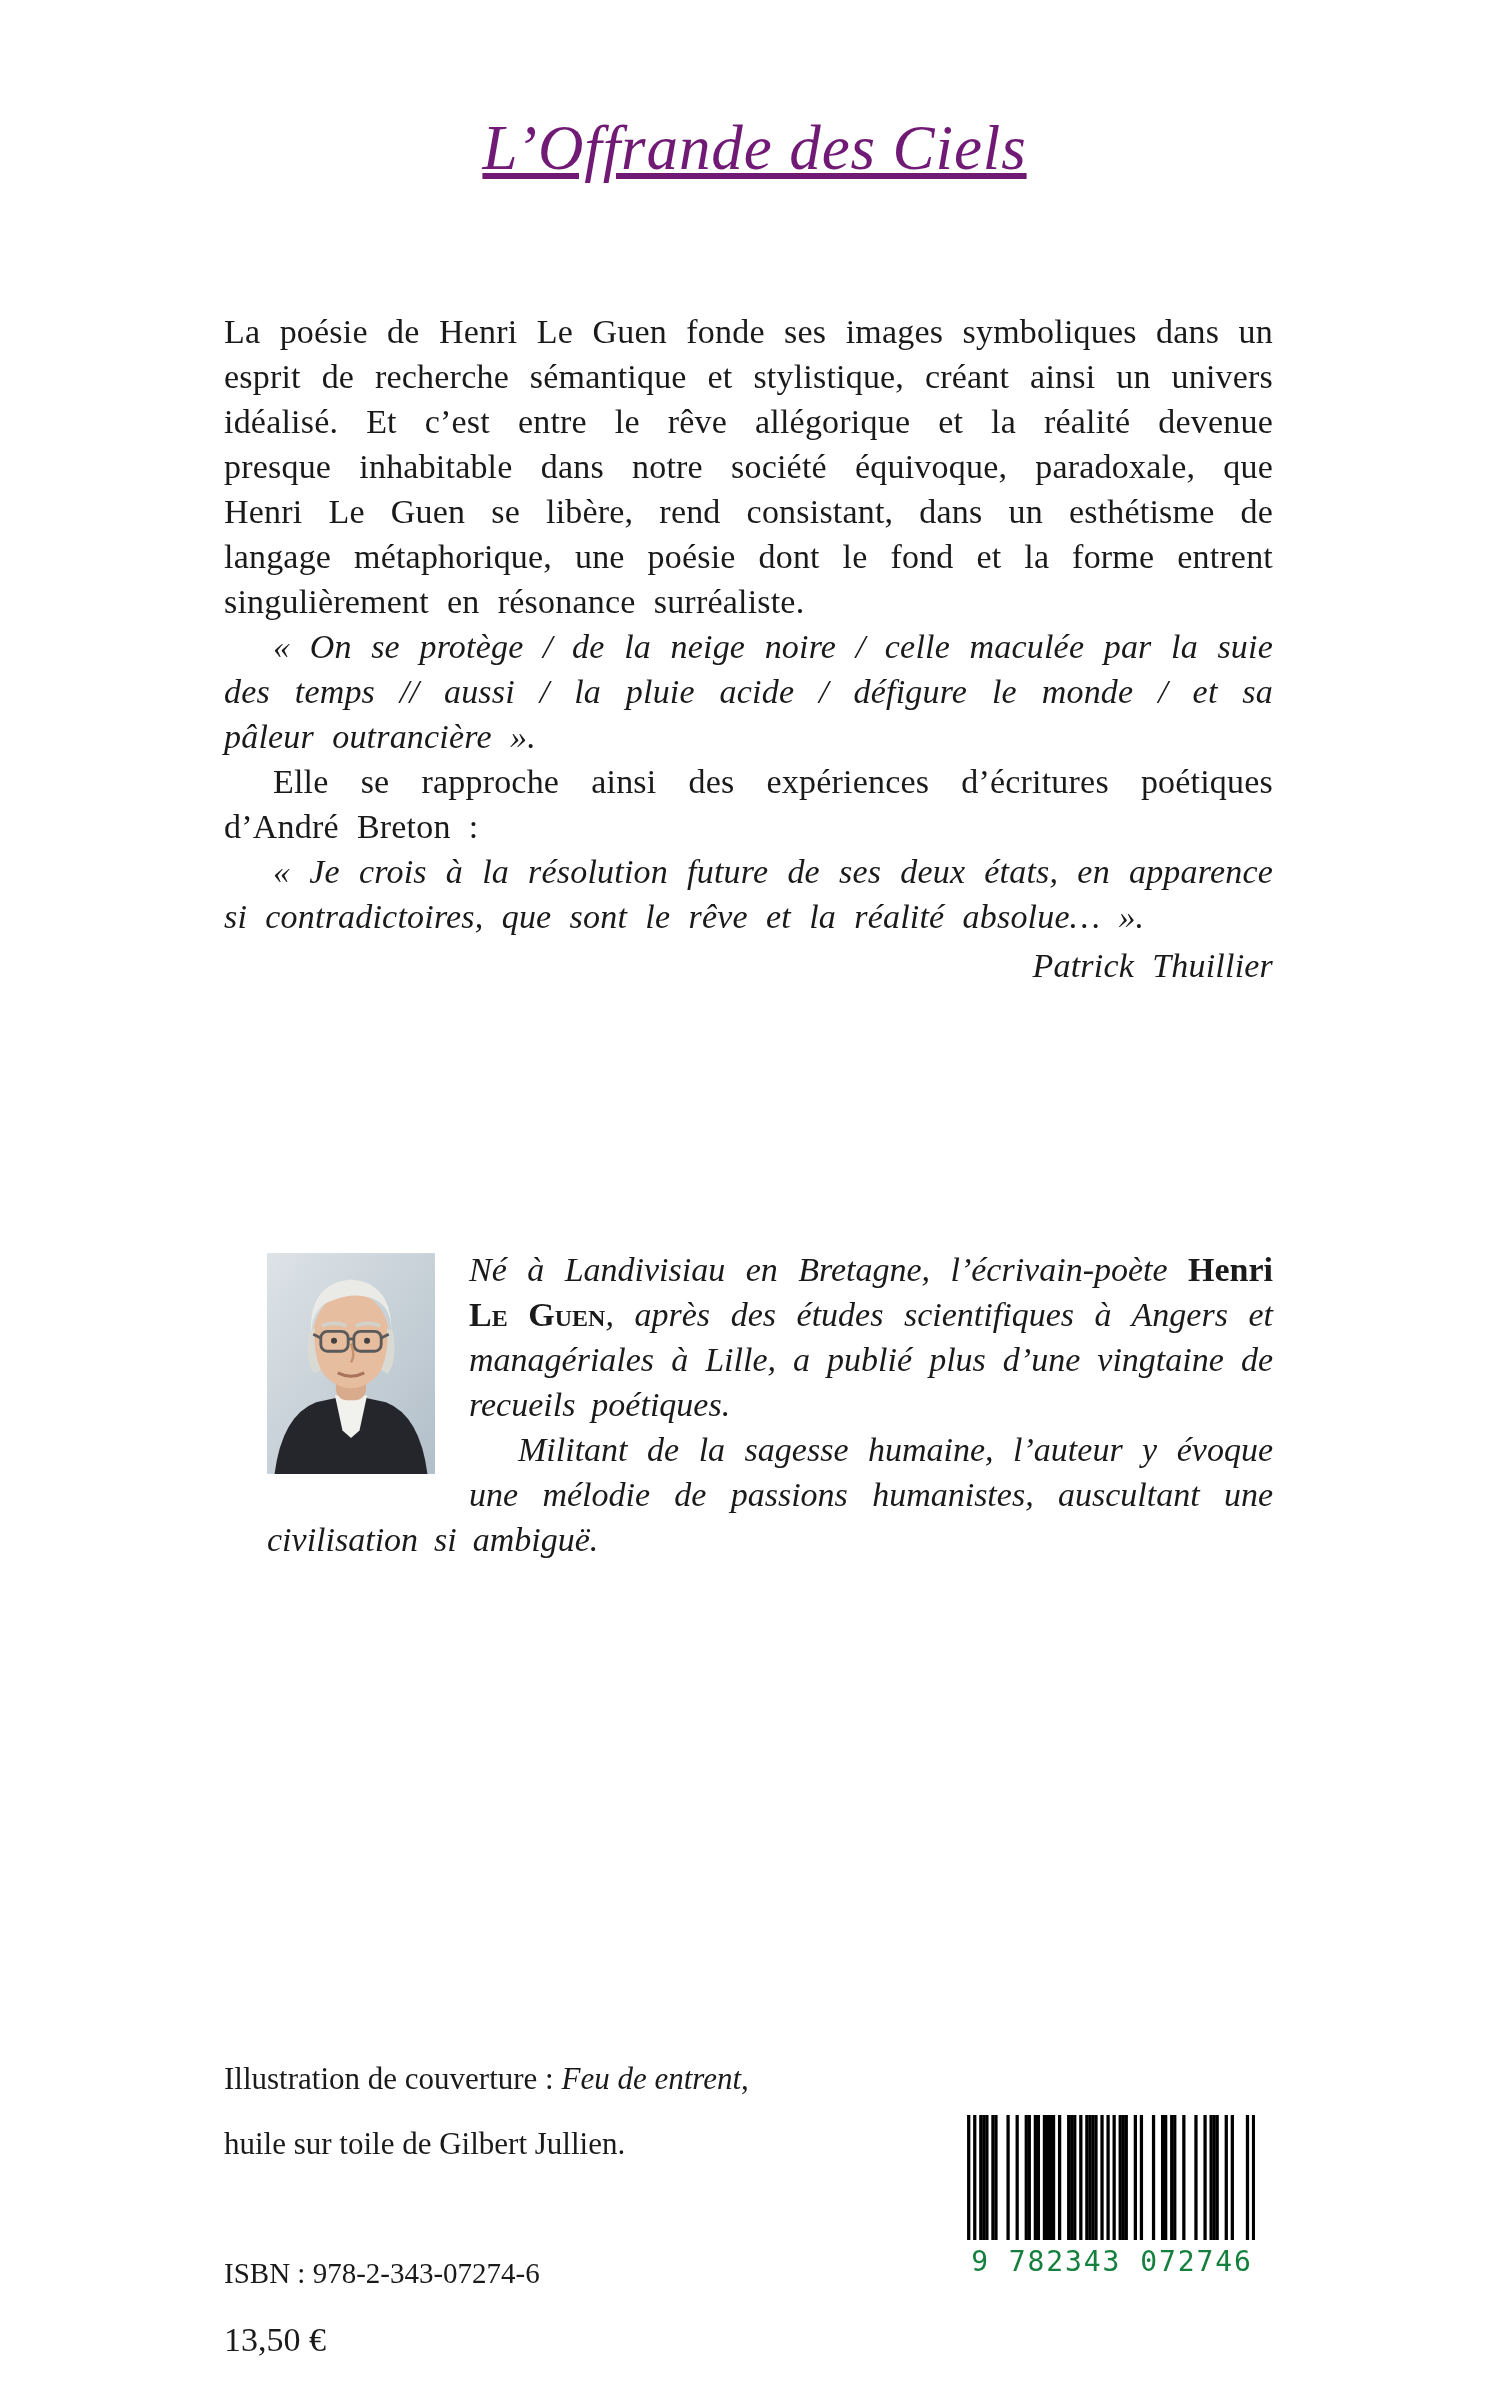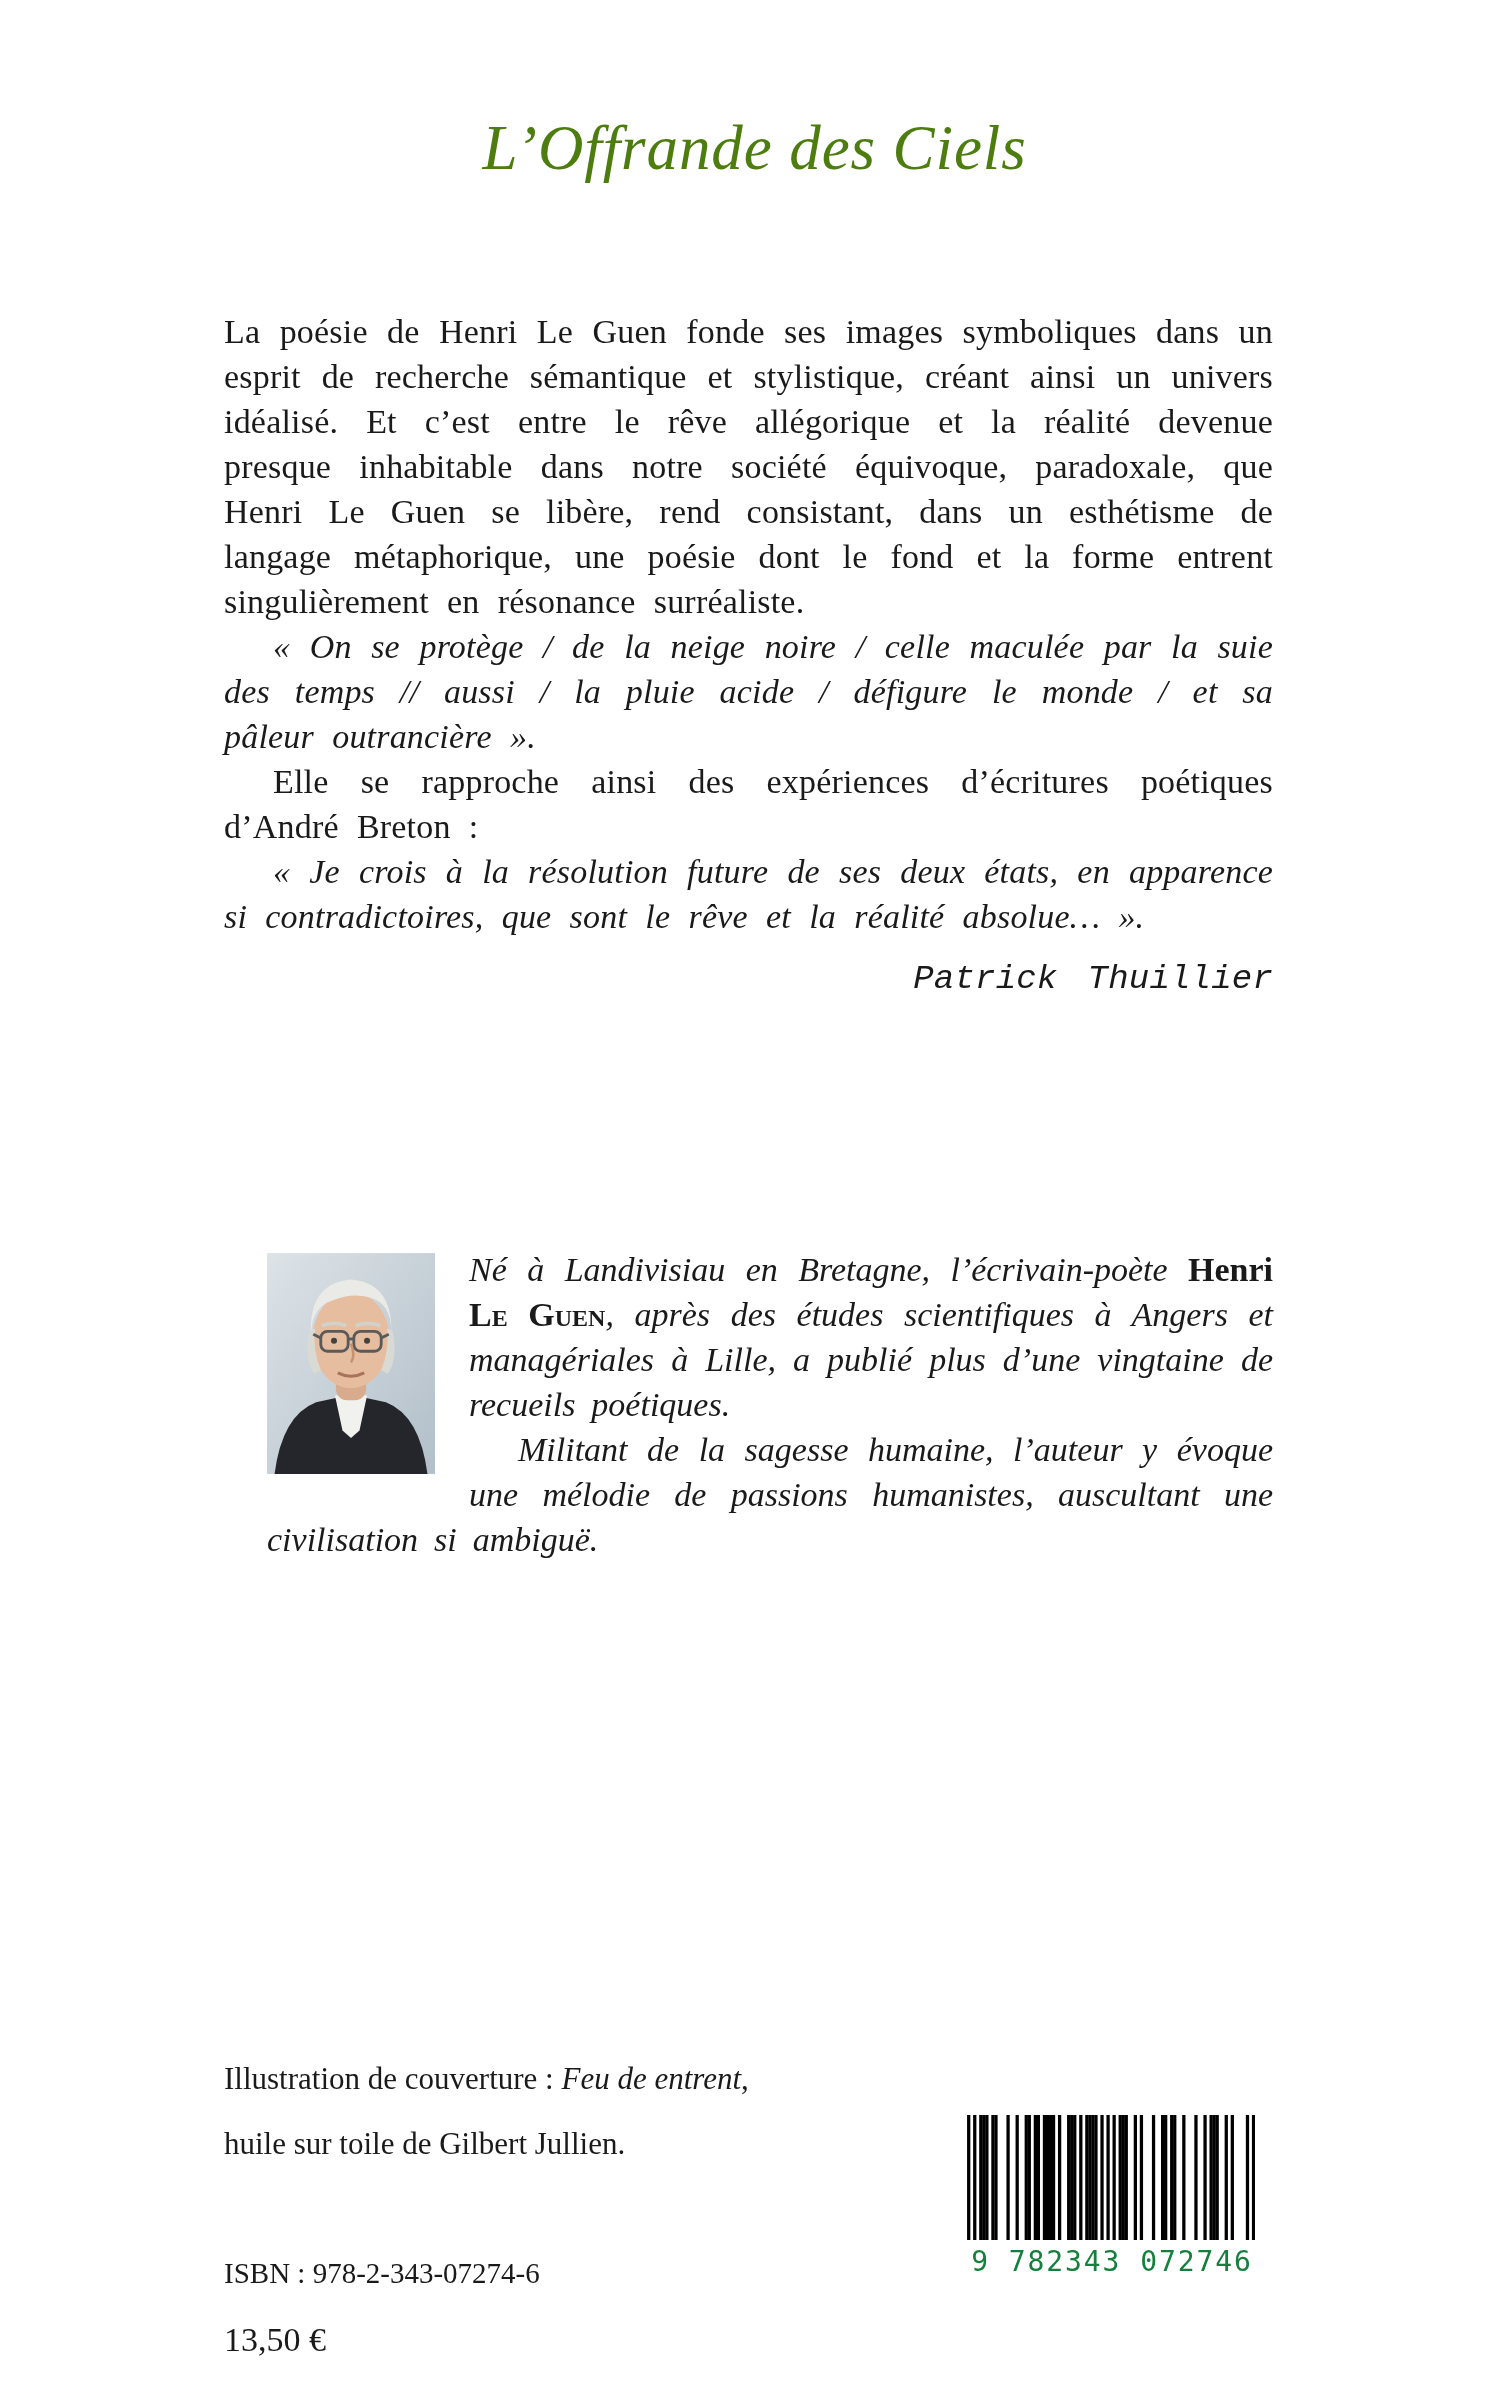--- a/index.html
+++ b/index.html
@@ -23,21 +23,21 @@
   .synopsis {
     position:absolute; top:309px; left:224px; width:1049px;
     font-size:34px; line-height:45px;
     text-align:justify;
     word-spacing:0.28em;
     letter-spacing:0.2px;
   }
   .para { text-align:justify; }
   .indent { text-indent:49px; }
   .italic { font-style:italic; }
-  .attribution { text-align:right; font-style:italic; margin-top:18px;font-family:Liberation Mono, monospace; }
+  .attribution { text-align:right; font-style:italic; margin-top:4px; }
 
   .bio {
     position:absolute; top:1247px; left:224px; width:1049px;
     font-size:34px; line-height:45px;
     font-style:italic;
     text-align:justify;
     word-spacing:0.22em;
     padding-left:43px;
   }
   .photo {
@@ -69,21 +69,21 @@
     letter-spacing:1.9px;
     color:#15803d;
     white-space:nowrap;
   }
 </style>
 </head>
 <body>
 
 <div class="page">
 
-  <h1 class="title" style="color: #4d7c0f;">L’Offrande des Ciels</h1>
+  <h1 class="title" style="color: #701a75; text-decoration: underline;">L’Offrande des Ciels</h1>
 
   <section class="synopsis">
     <p class="para">La poésie de Henri Le Guen fonde ses images symboliques dans un esprit de recherche sémantique et stylistique, créant ainsi un univers idéalisé.  Et c’est entre le rêve allégorique et la réalité devenue presque inhabitable dans notre société équivoque, paradoxale, que Henri Le Guen se libère, rend consistant, dans un esthétisme de langage métaphorique, une poésie dont le fond et la forme entrent singulièrement en résonance surréaliste.</p>
     <p class="para indent italic">« On se protège / de la neige noire / celle maculée par la suie des temps // aussi / la pluie acide / défigure le monde / et sa pâleur outrancière ».</p>
     <p class="para indent">Elle se rapproche ainsi des expériences d’écritures poétiques d’André Breton :</p>
     <p class="para indent italic">« Je crois à la résolution future de ses deux états, en apparence si contradictoires, que sont le rêve et la réalité absolue… ».</p>
     <p class="attribution">Patrick Thuillier</p>
   </section>
 
   <section class="bio">

